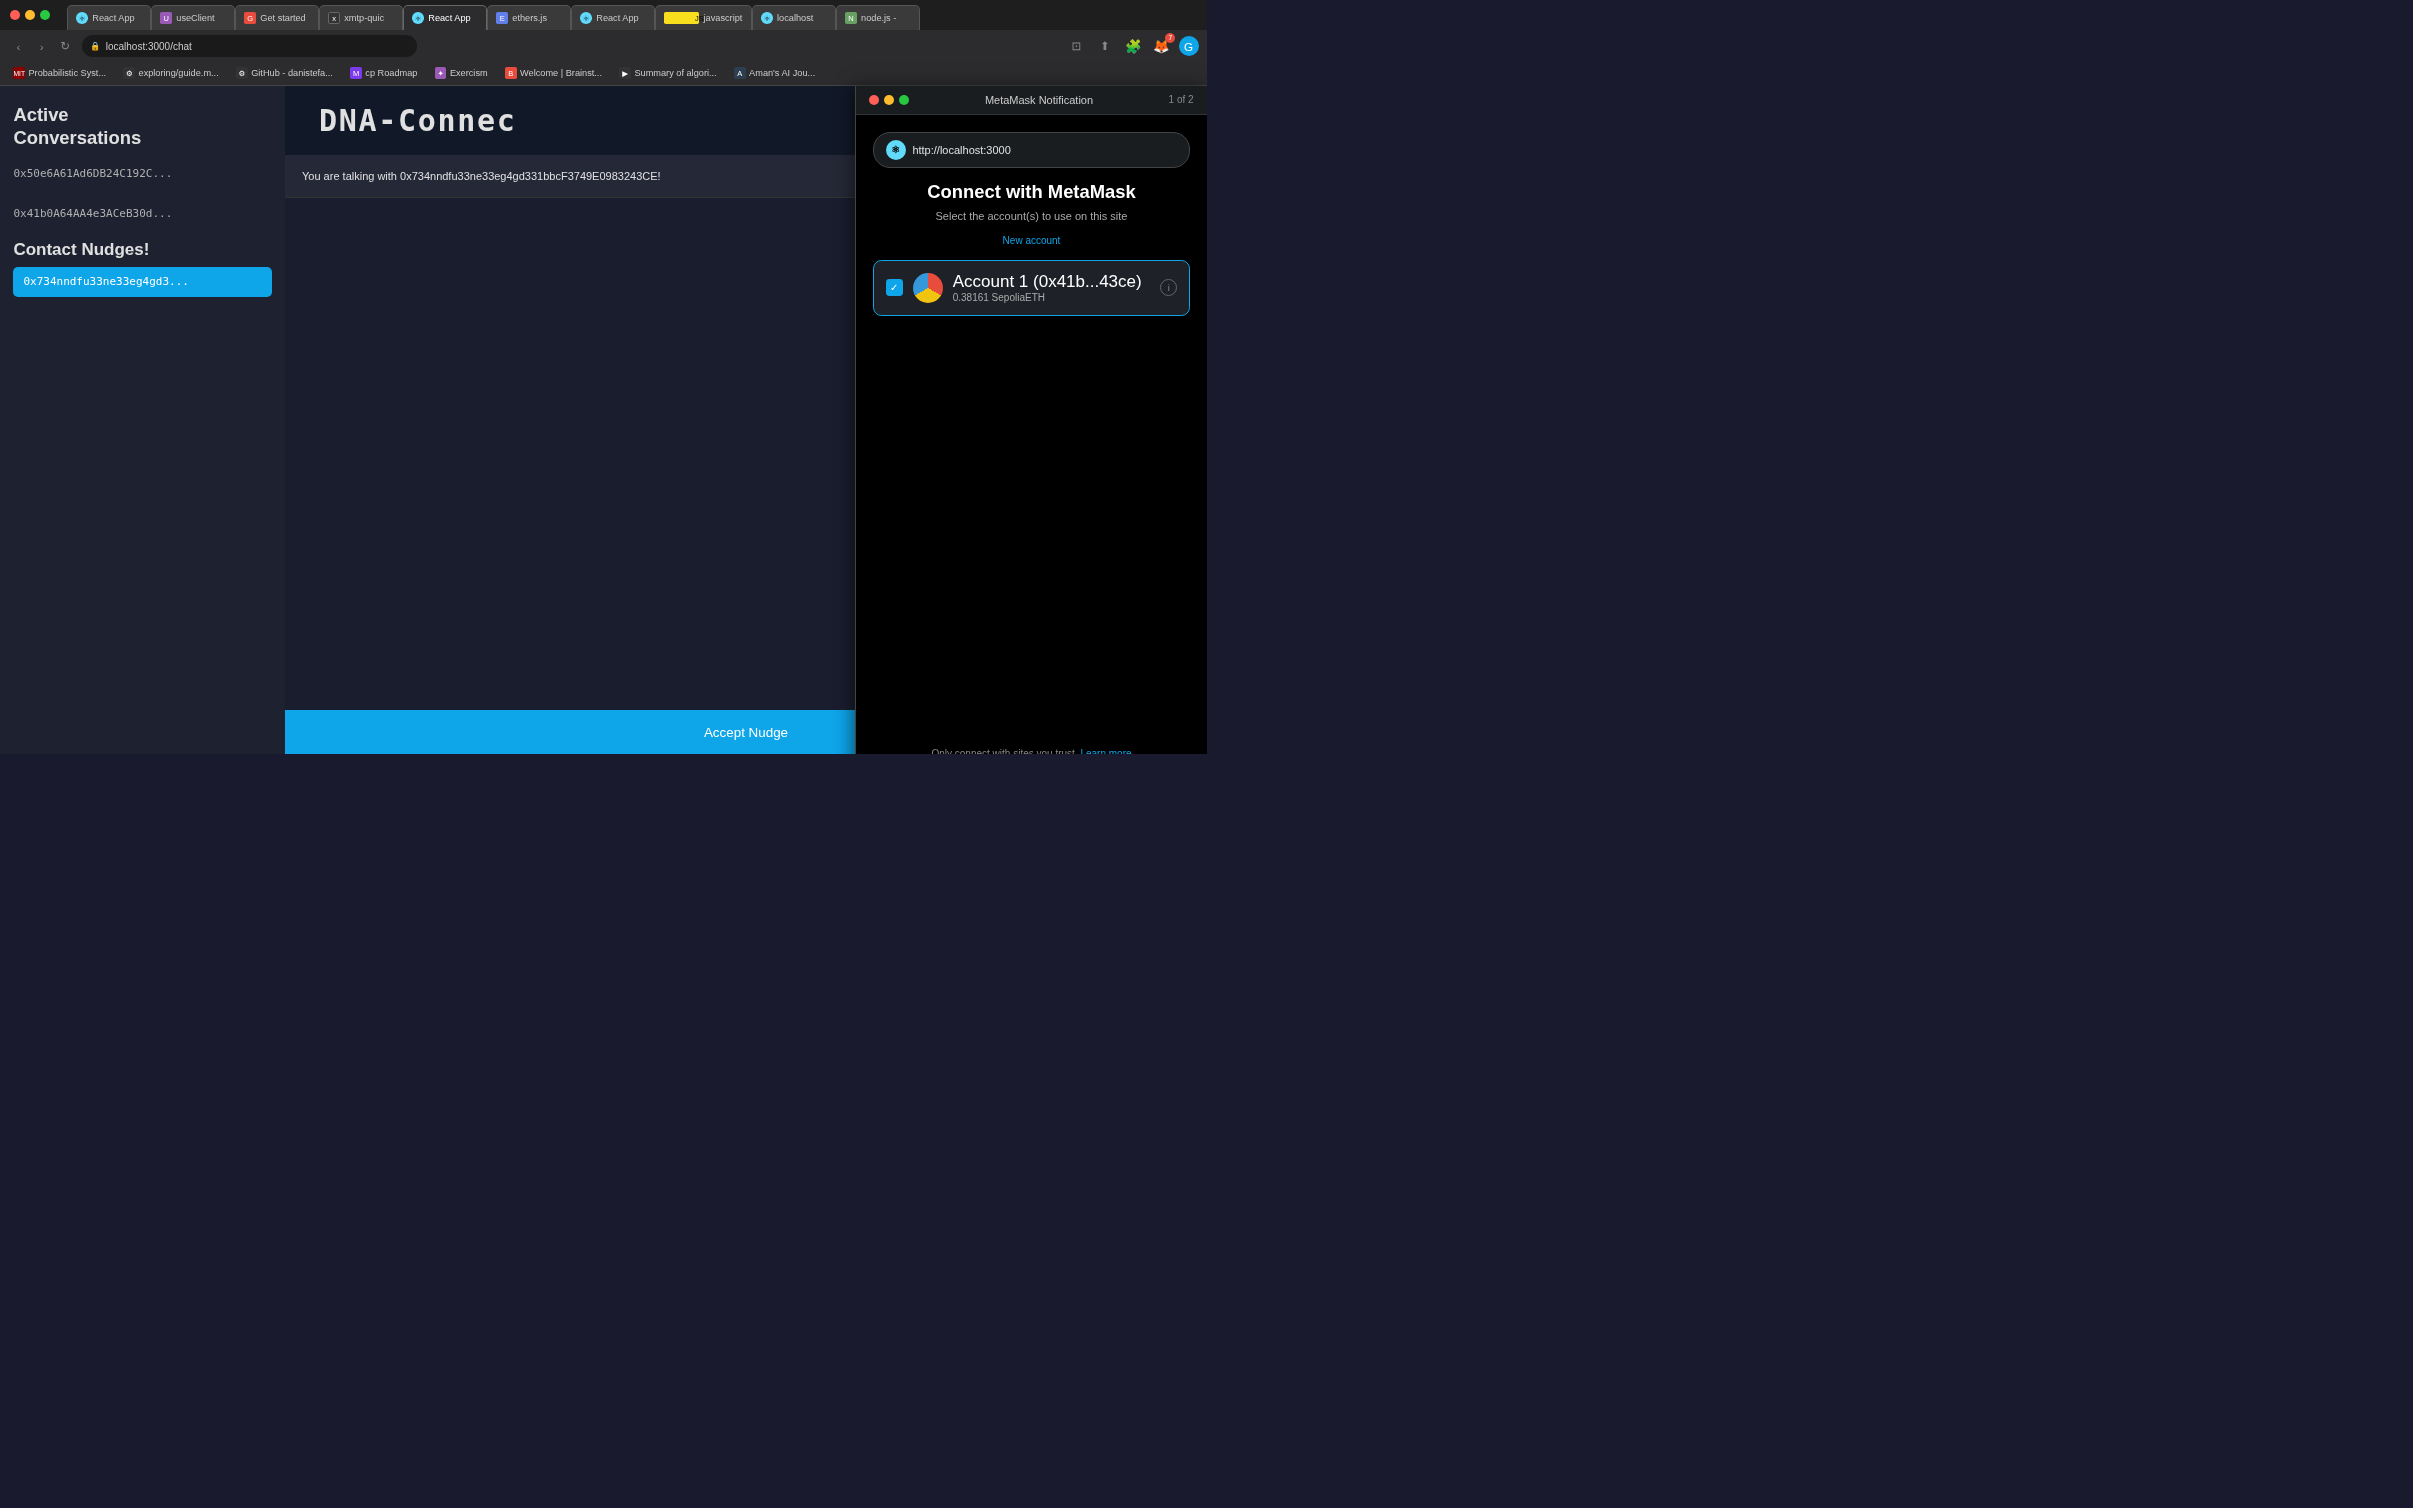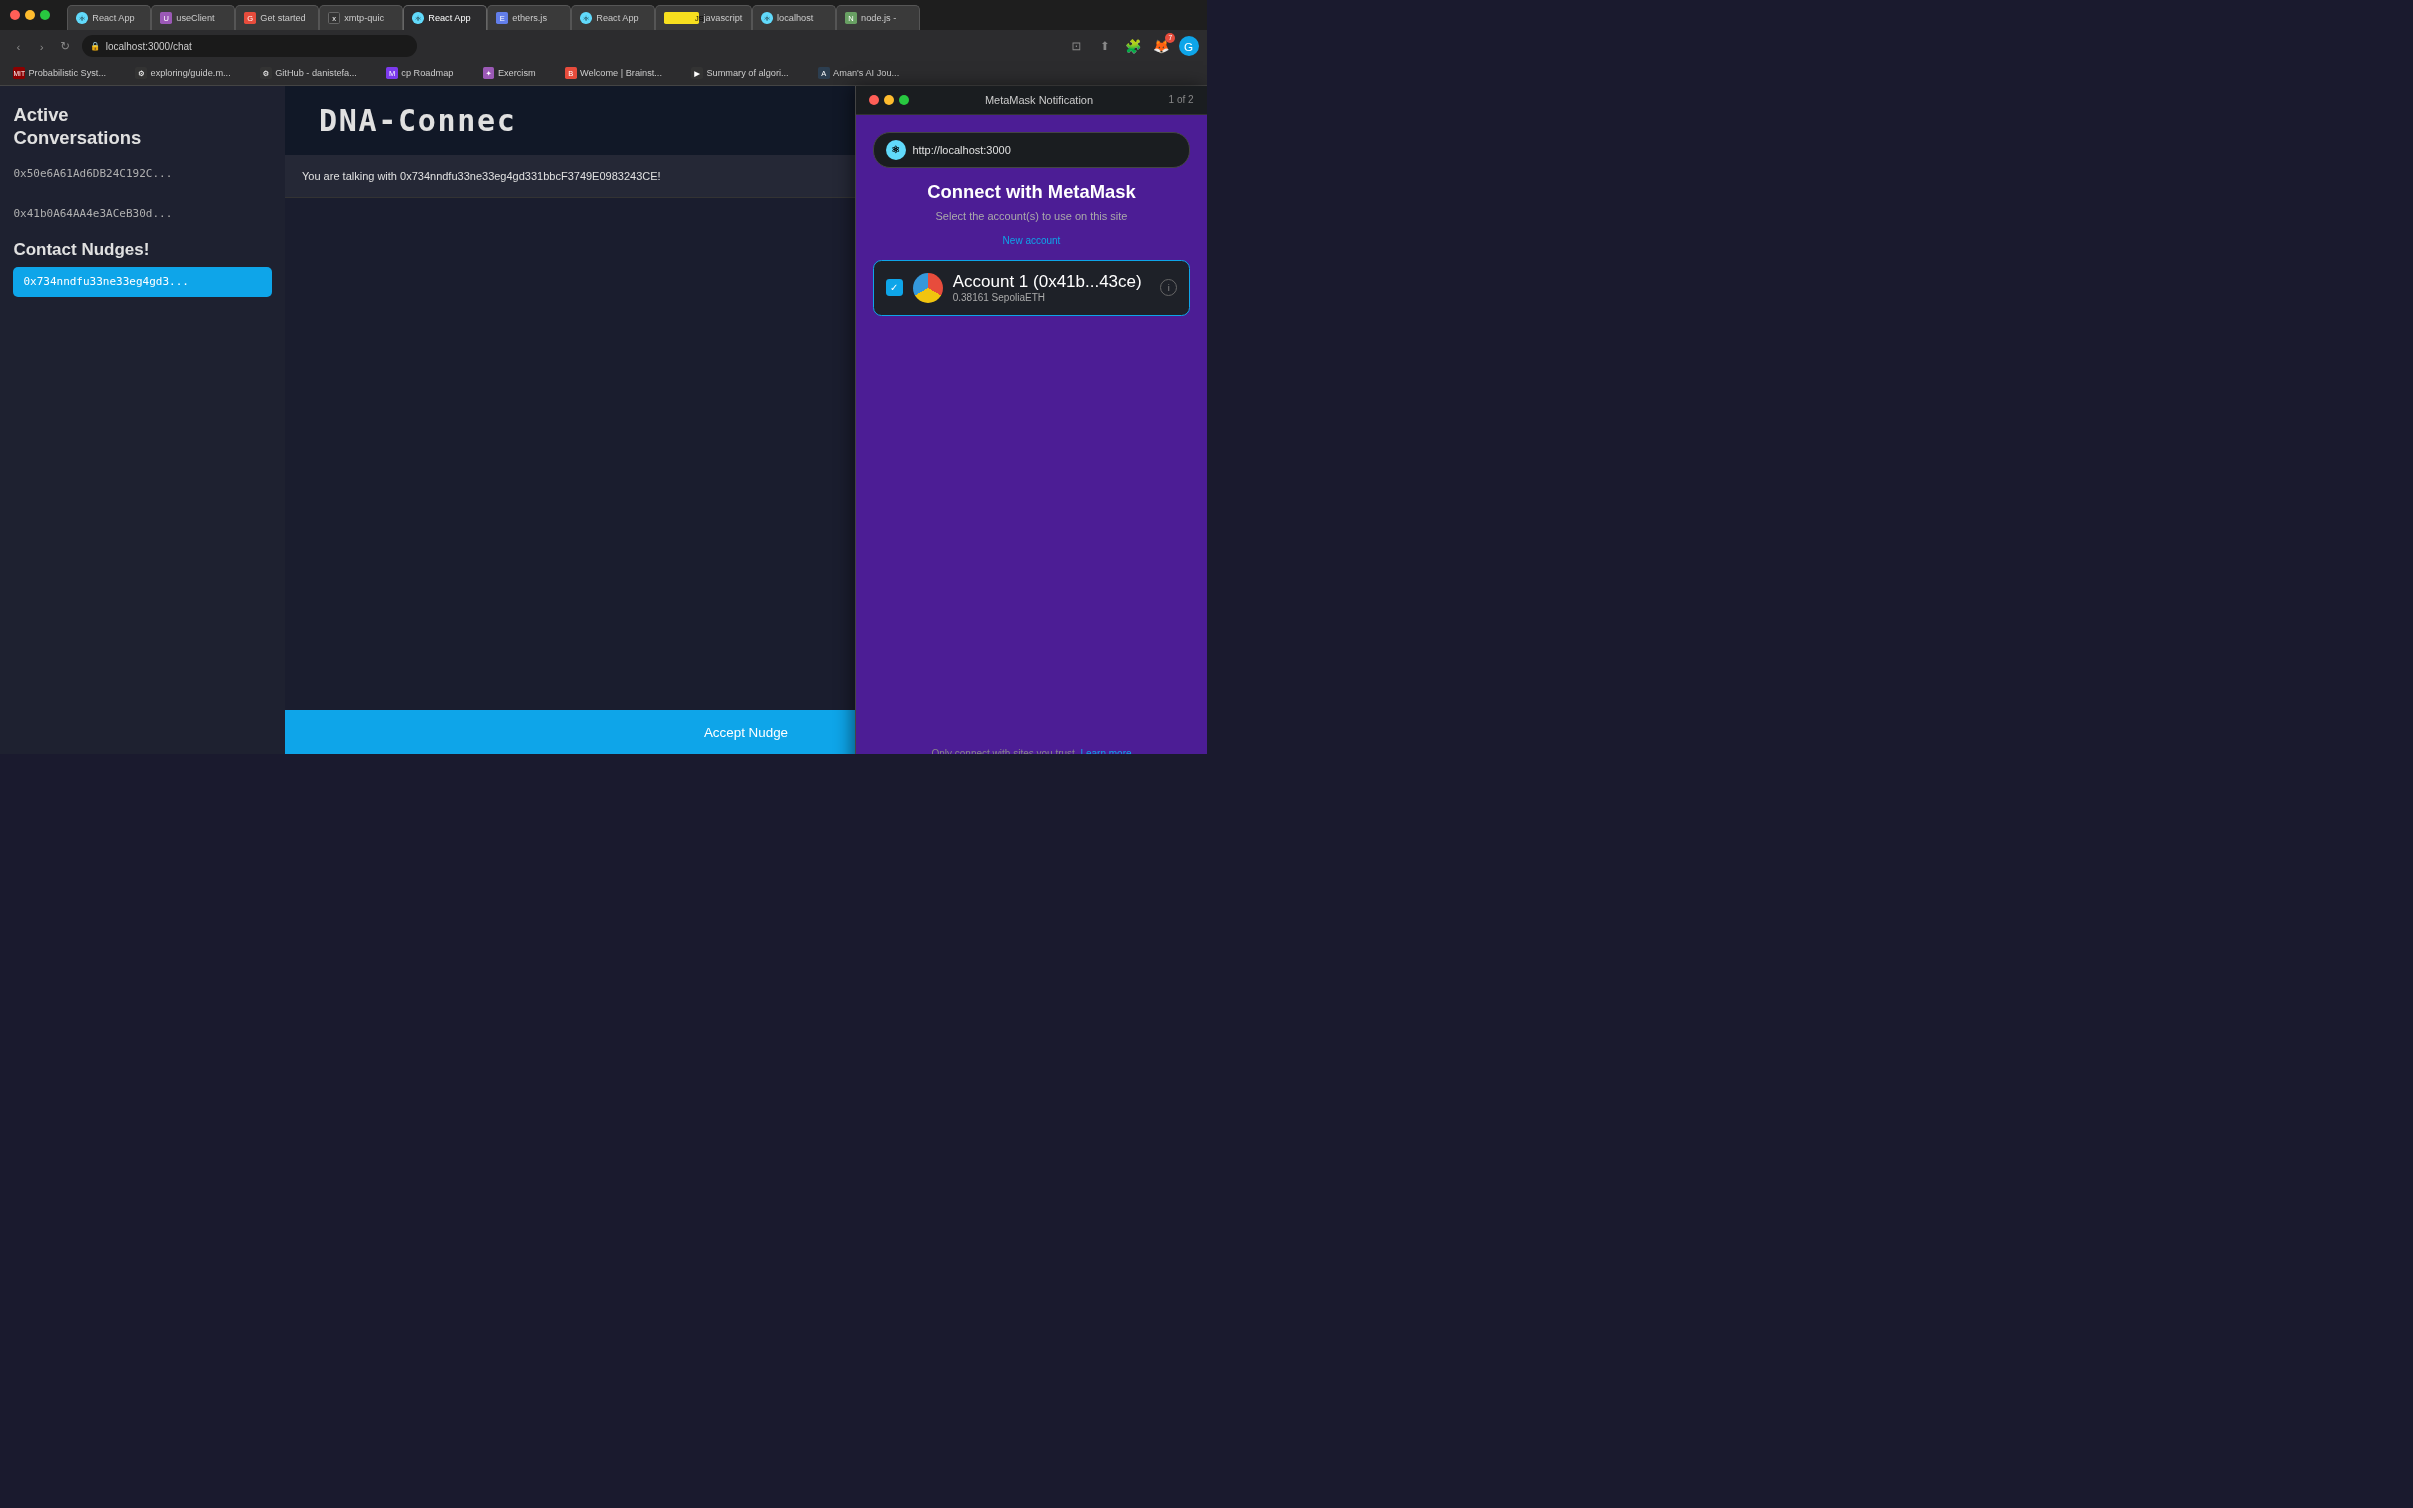--- a/index.html
+++ b/index.html
@@ -159,21 +159,21 @@
       justify-content: center;
       border-radius: 3.4px;
       cursor: pointer;
       color: #888;
       font-size: 11.7px;
     }
 
     .bookmark-bar {
       display: flex;
       align-items: center;
-      gap: 16px;
+      gap: 4px;
       padding: 1.7px 6.7px;
       height: 23.5px;
       background: #2c2c2e;
       border-bottom: 0.8px solid #444;
       overflow: hidden;
     }
 
     .bookmark-item {
       display: flex;
       align-items: center;
@@ -298,21 +298,21 @@
       right: 0;
     }
 
     
     .metamask-overlay {
       position: absolute;
       top: 0;
       right: 0;
       width: 352px;
       height: 754px;
-      background: #4c1d95;
+      background: #000000;
       border-left: 0.8px solid #444;
       display: flex;
       flex-direction: column;
       z-index: 100;
       box-shadow: -3.4px 0 17px rgba(0,0,0,0.5);
     }
 
     .mm-title-bar {
       display: flex;
       align-items: center;

